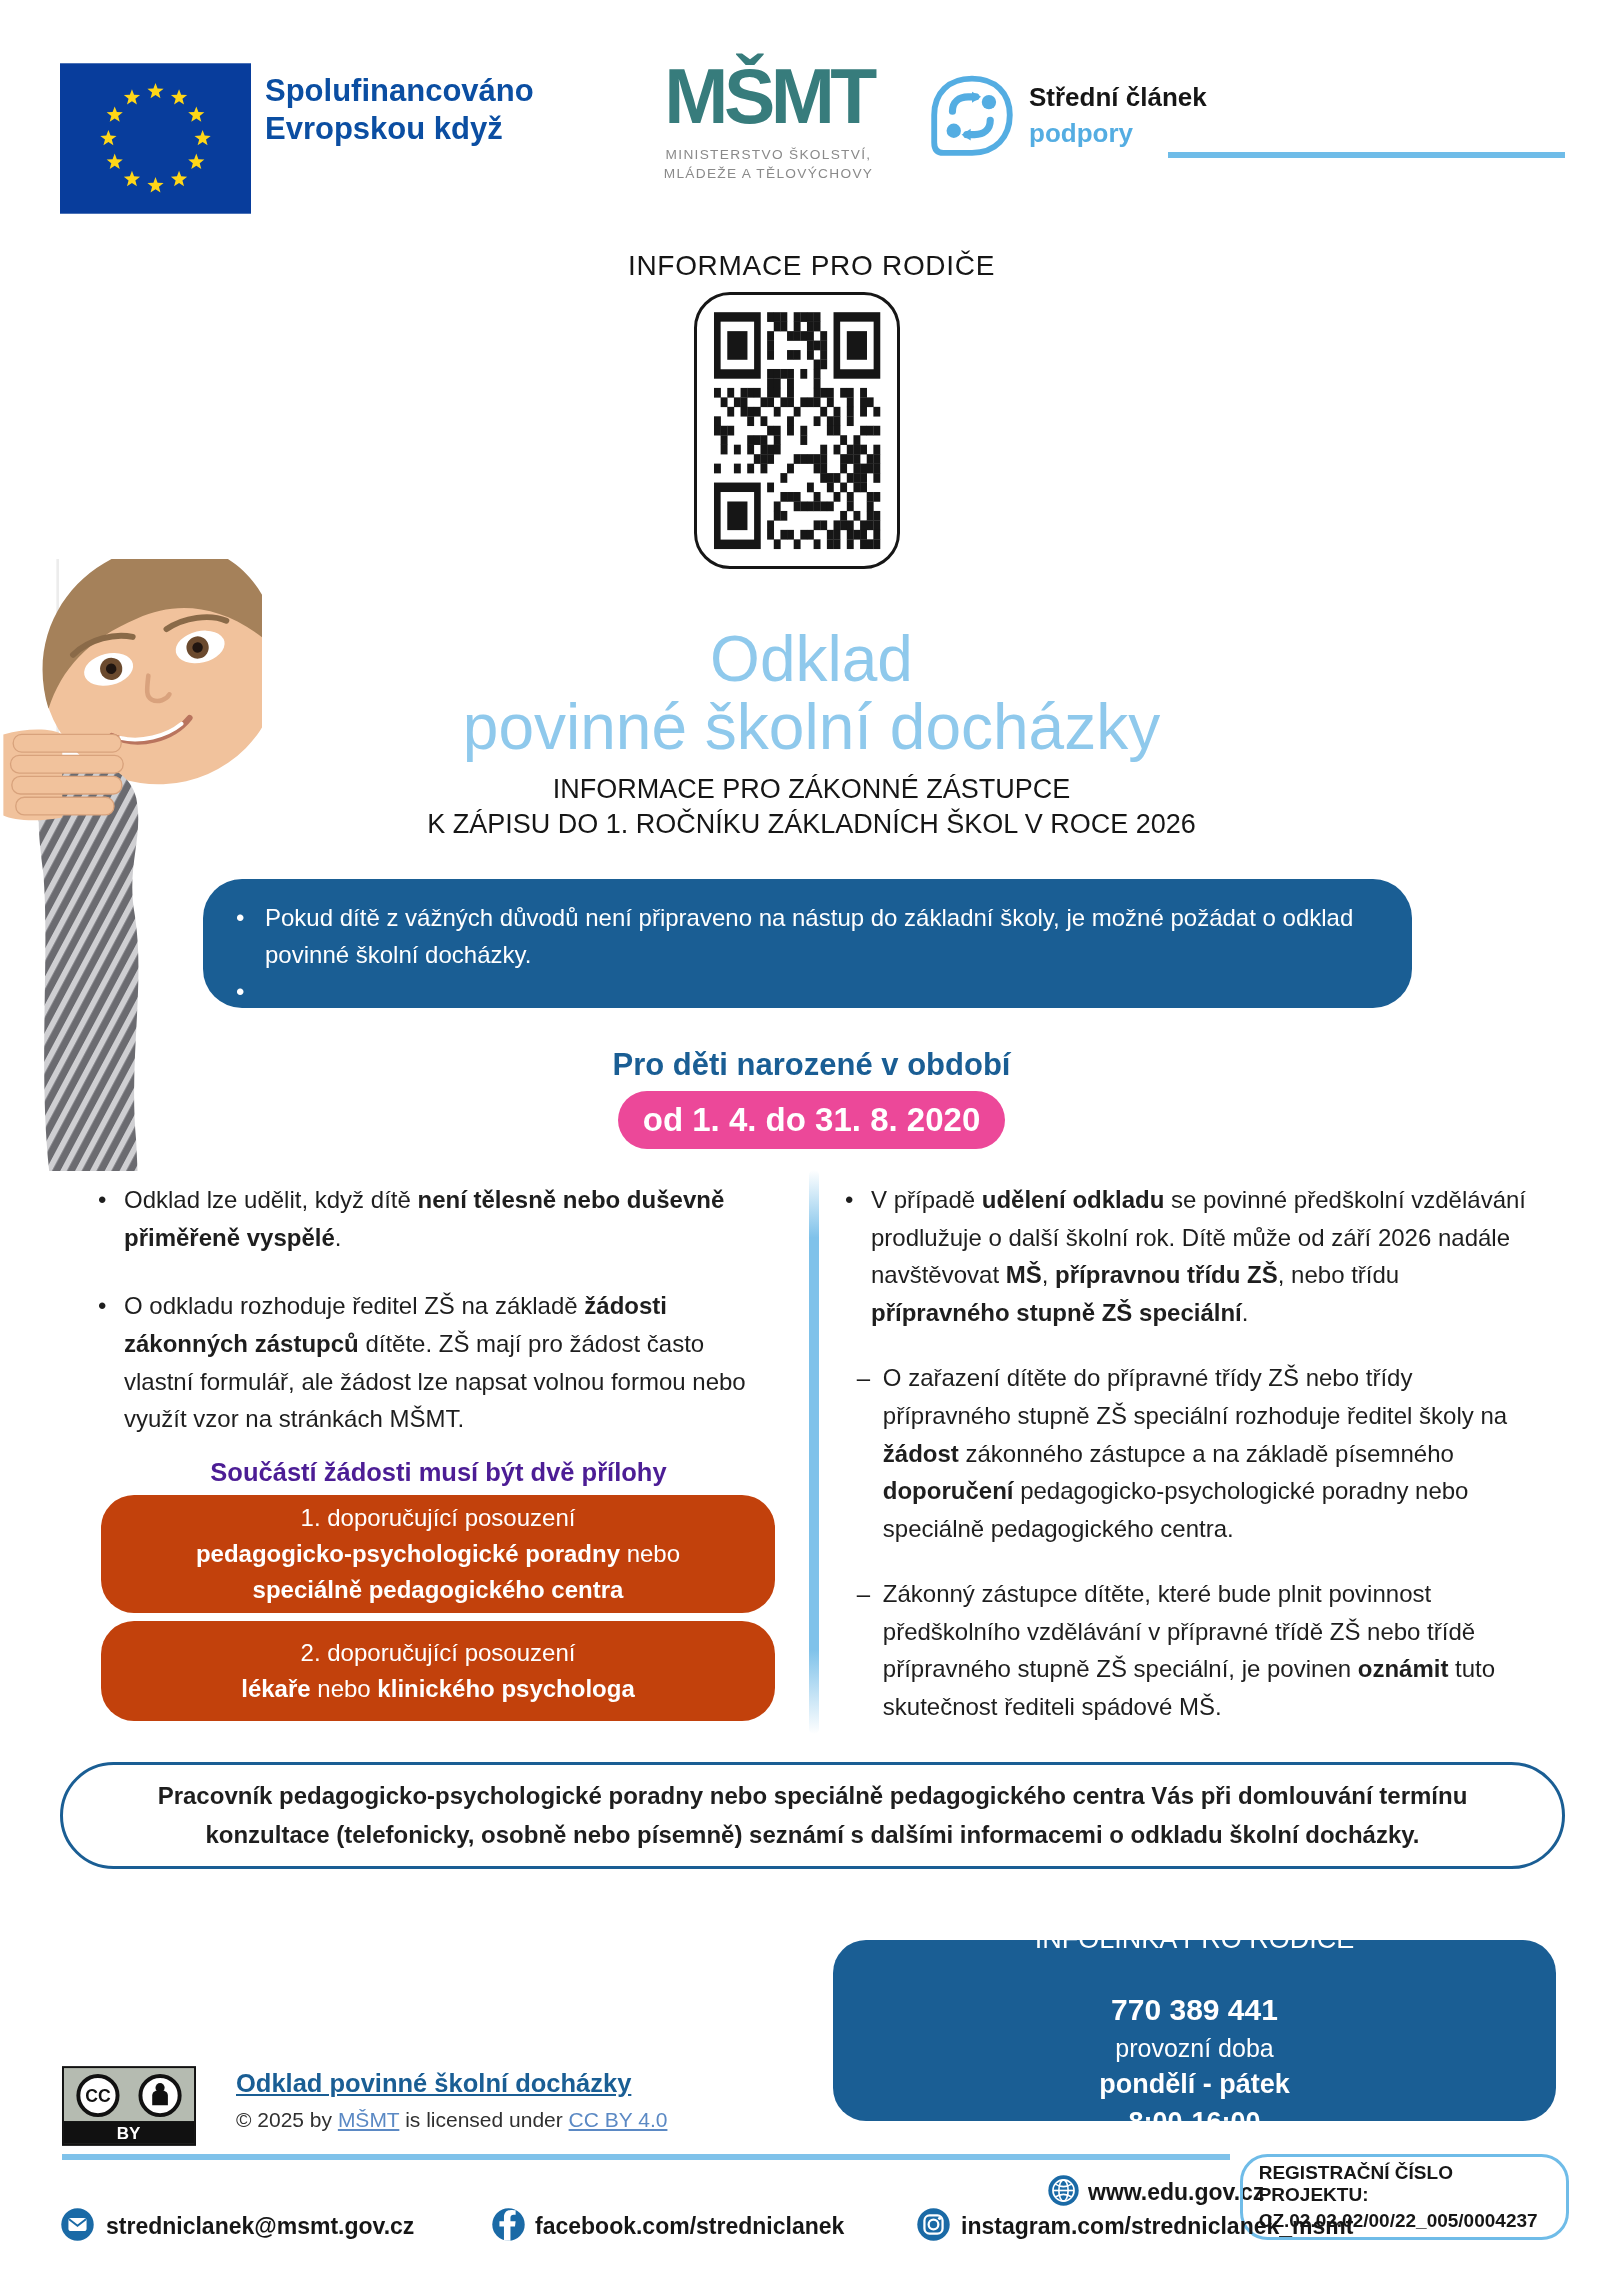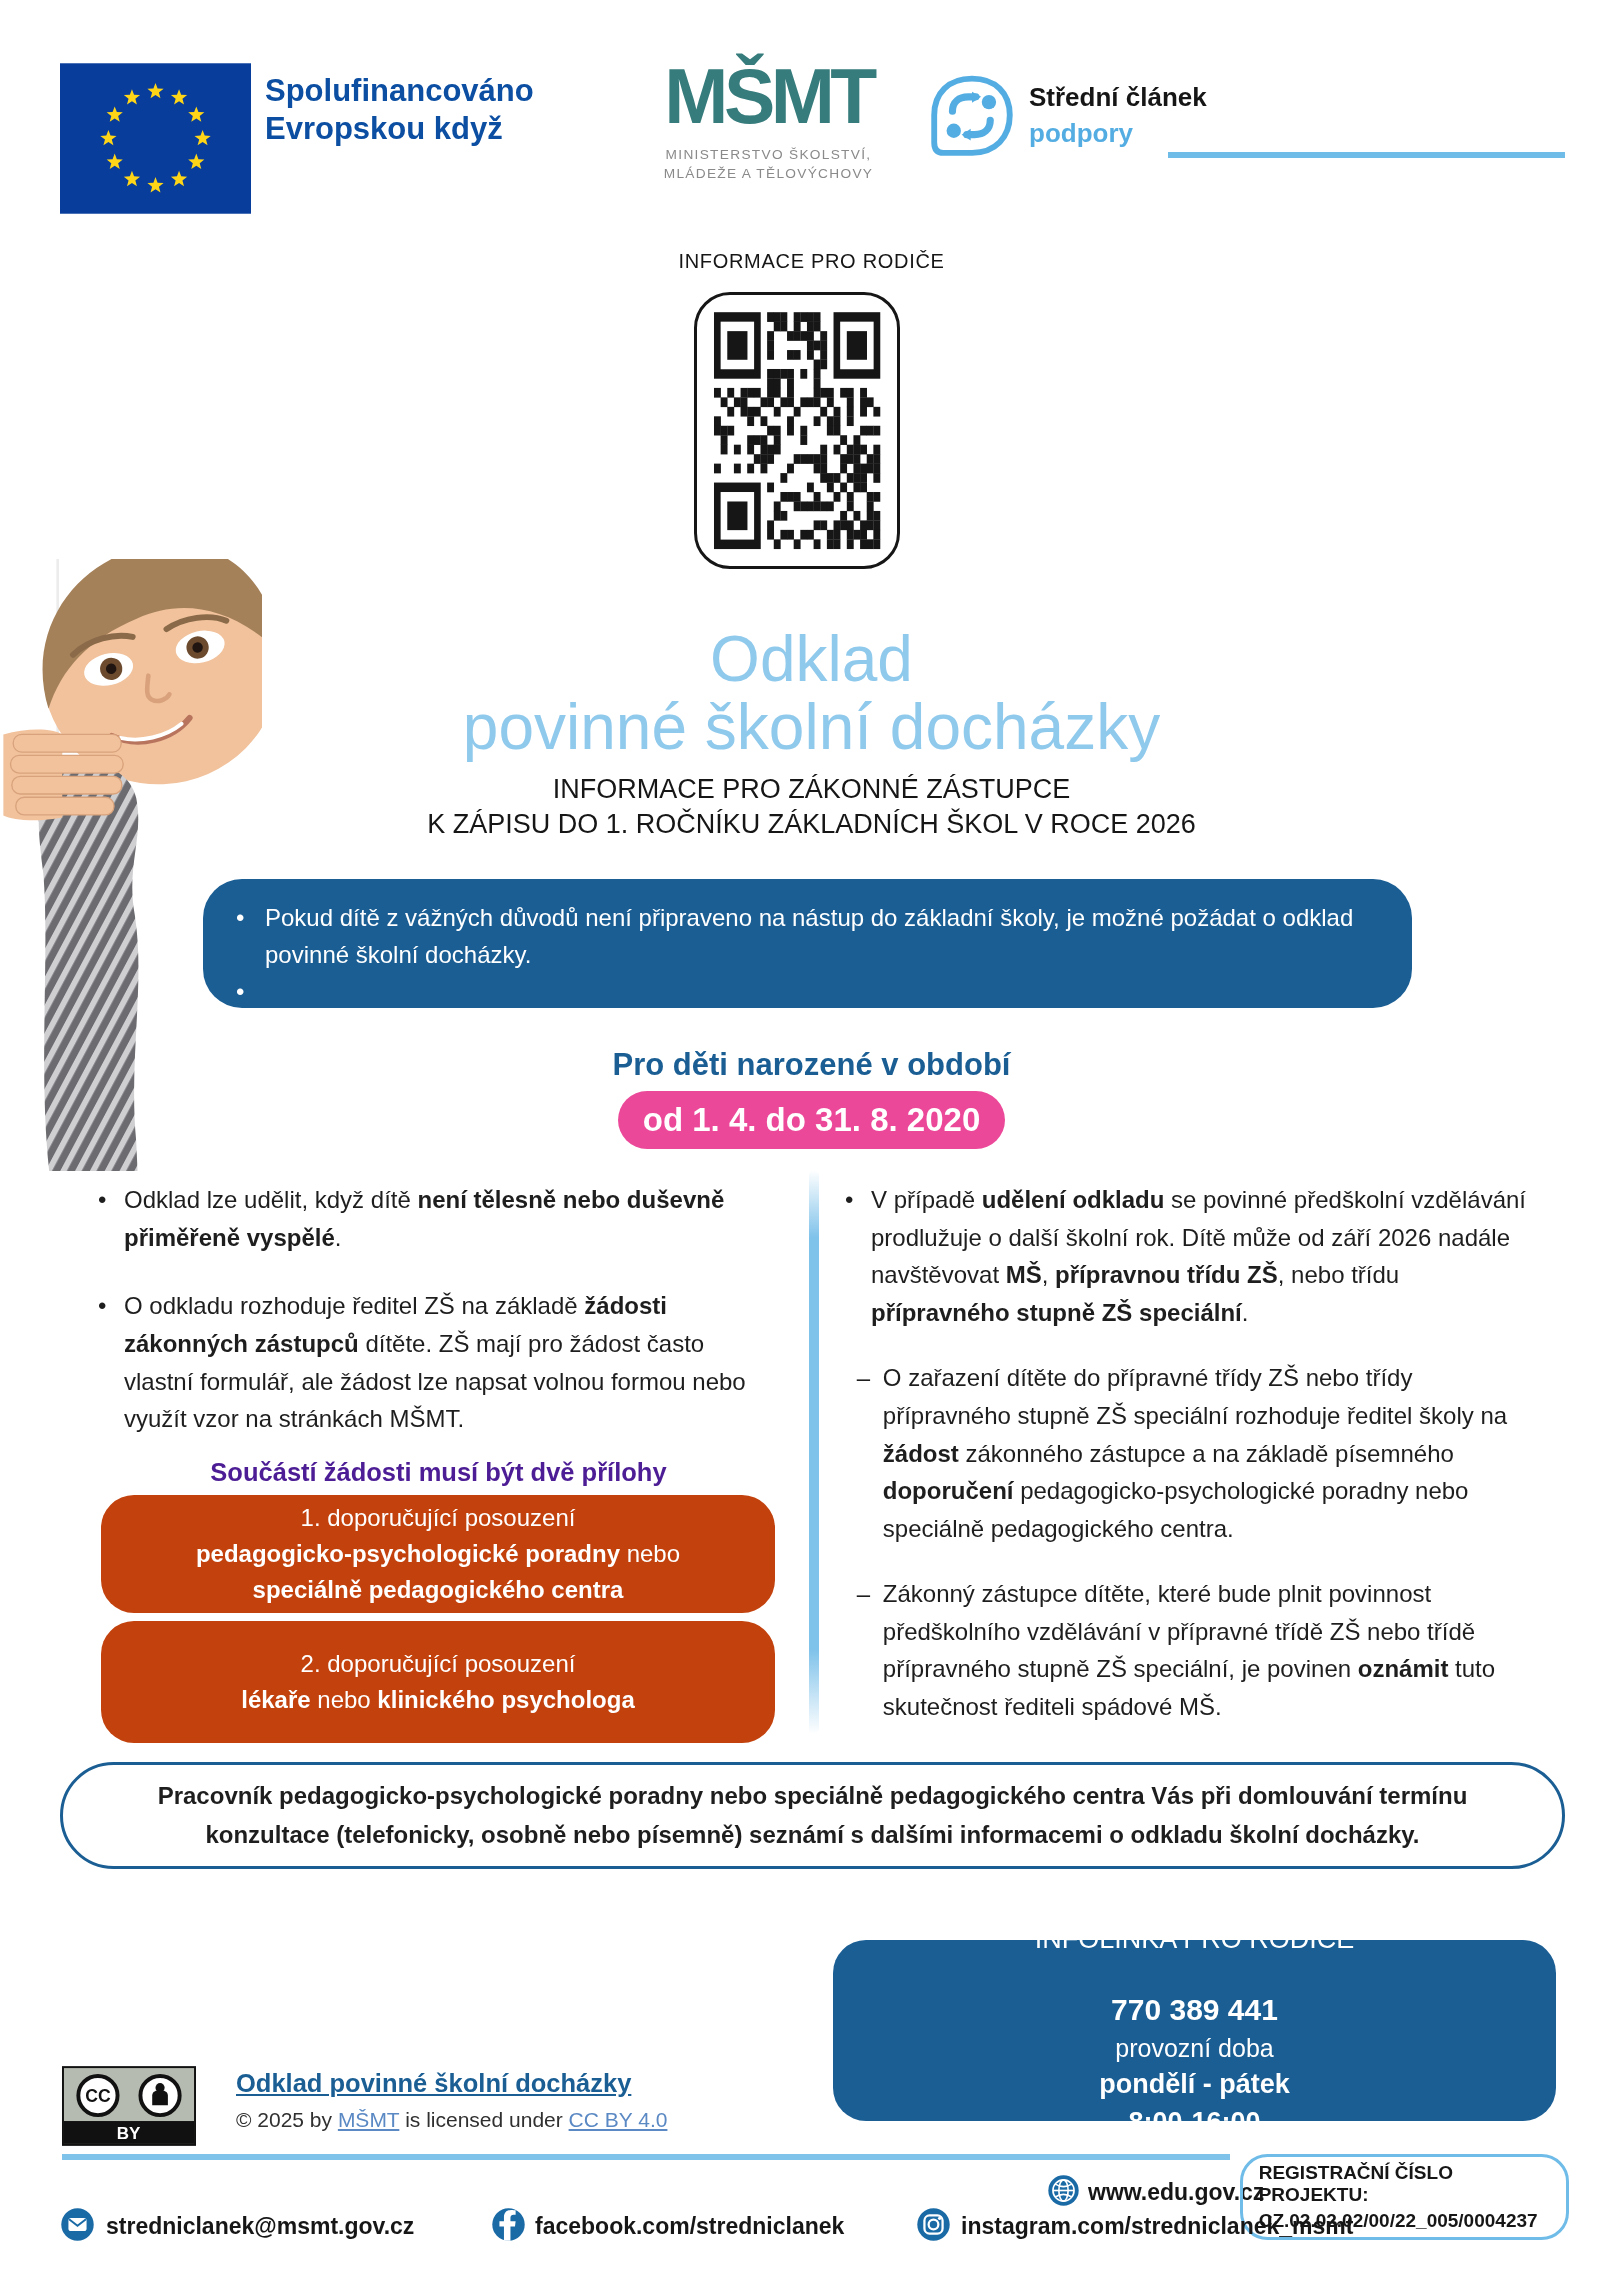--- a/index.html
+++ b/index.html
@@ -9,21 +9,21 @@
   .ctr{left:0;width:1623px;text-align:center;}
 
   
   .eu-text{font-size:31px;font-weight:700;color:#0B4EA2;line-height:1.22;}
   .msmt-letters{font-size:77px;font-weight:700;color:#377C7C;letter-spacing:-4.6px;}
   .msmt-caption{font-size:13.7px;color:#8a8a8a;letter-spacing:1.3px;line-height:1.35;text-align:center;}
   .sc-title{font-size:26px;font-weight:700;color:#161616;}
   .sc-sub{font-size:26px;font-weight:700;color:#54ADE2;}
   .topline{background:#6FBCE8;height:5.9px;}
 
-  .qr-head{font-size:20px;font-weight:500;letter-spacing:0.7px;color:#161616;}
+  .qr-head{font-size:28px;font-weight:500;letter-spacing:0.7px;color:#161616;}
   .qr-box{border:3.3px solid #161616;border-radius:36px;background:#fff;}
 
   .title-big{font-size:64px;font-weight:500;color:#8FC9EC;line-height:1.02;}
   .title-sub{font-size:27px;font-weight:500;color:#161616;}
 
   .banner{background:#1A5E94;border-radius:39px;color:#fff;padding:19.6px 33px;box-sizing:border-box;}
   .banner .bl{font-size:24px;line-height:1.55;display:flex;}
   .banner .dot{width:29px;flex:0 0 29px;}
 
   .period-head{font-size:31px;font-weight:700;color:#1A5E94;}
@@ -396,21 +396,21 @@
     <div class="col-text hang" style="margin-top:31px">
       <span class="mk">•</span>
       <div><span>O odkladu rozhoduje ředitel ZŠ na základě </span><span style="font-weight: 700;">žádosti zákonných zástupců</span><span> dítěte. ZŠ mají pro žádost často vlastní formulář, ale žádost lze napsat volnou formou nebo využít vzor na stránkách MŠMT.</span></div>
     </div>
   </div>
 
   <div class="abs attach-head" style="left:98px;top:1458px;width:681px">Součástí žádosti musí být dvě přílohy</div>
   <div class="abs bluebox" style="left:101px;top:1495px;width:674px;height:118px">
       <div><span>1. doporučující posouzení</span><br><span style="font-weight: 700;">pedagogicko-psychologické poradny</span><span> nebo</span><br><span style="font-weight: 700;">speciálně pedagogického centra</span></div>
     </div>
-  <div class="abs bluebox" style="left:101px;top:1621px;width:674px;height:122px">
+  <div class="abs bluebox" style="left:101px;top:1621px;width:674px;height:100px">
       <div><span>2. doporučující posouzení</span><br><span style="font-weight: 700;">lékaře</span><span> nebo </span><span style="font-weight: 700;">klinického psychologa</span></div>
     </div>
 
   <div class="abs" style="left:845px;top:1181px;width:694px">
     <div class="col-text hang">
       <span class="mk">•</span>
       <div><span>V případě </span><span style="font-weight: 700;">udělení odkladu</span><span> se povinné předškolní vzdělávání prodlužuje o další školní rok. Dítě může od září 2026 nadále navštěvovat </span><span style="font-weight: 700;">MŠ</span><span>, </span><span style="font-weight: 700;">přípravnou třídu ZŠ</span><span>, nebo třídu </span><span style="font-weight: 700;">přípravného stupně ZŠ speciální</span><span>.</span></div>
     </div>
     <div class="col-text hang" style="margin-top:27.5px;padding-left:11.8px">
       <span class="mk">–</span>

